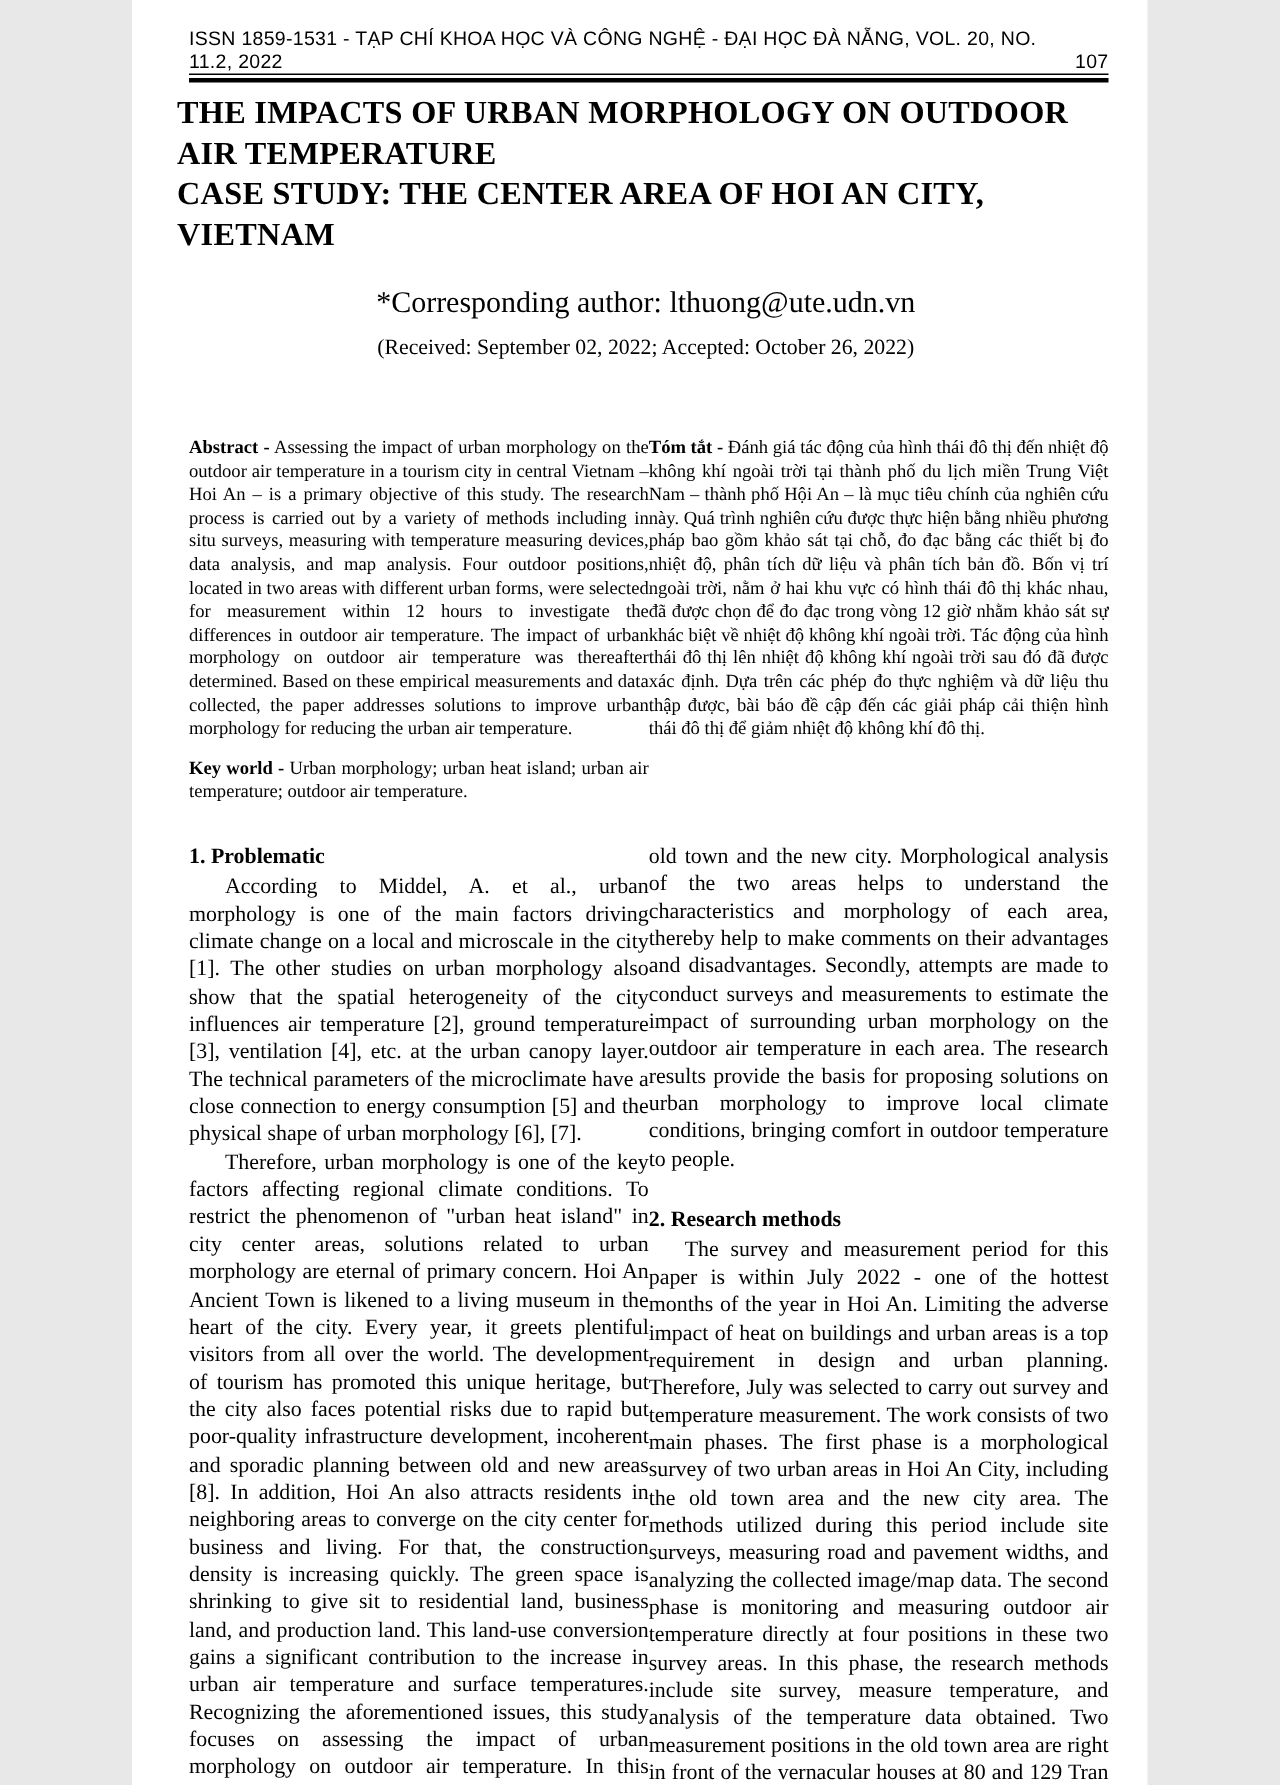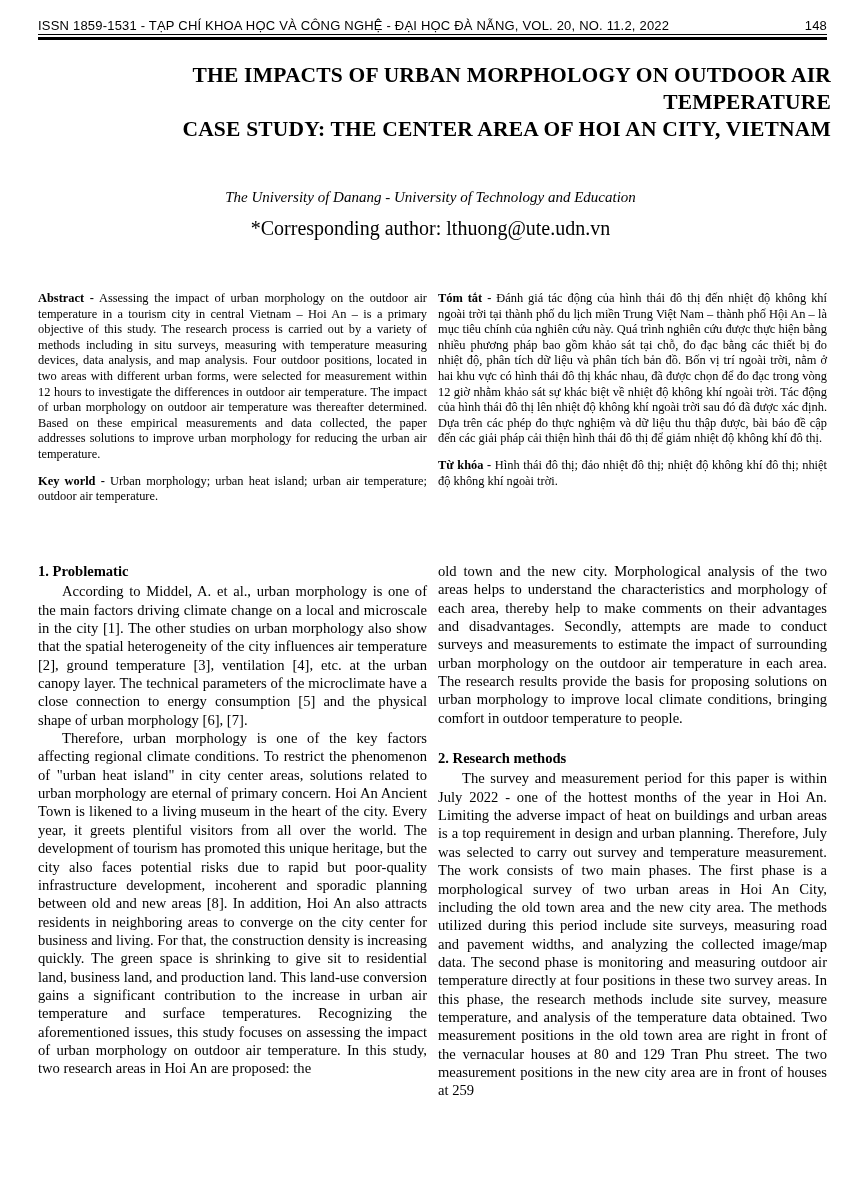--- a/index.html
+++ b/index.html
@@ -2,21 +2,21 @@
 <html><head>
 <meta charset="utf-8">
 <style>
   html, body {
     margin: 0;
     padding: 0;
     background: #e8e8e8;
   }
   .page {
     position: relative;
-    width: 853px;
+    width: 677px;
     height: 1190px;
     margin: 0 auto;
     background: #ffffff;
     color: #000000;
     font-family: "Liberation Serif", "DejaVu Serif", serif;
     overflow: hidden;
     box-sizing: border-box;
   }
   
   .running-header {
@@ -39,21 +39,21 @@
     height: 3px;
     background: #000;
     margin-top: 2px;
   }
   
   .title-block {
     position: absolute;
     left: 30px;
     right: 22px;
     top: 62px;
-    text-align: right;
+    text-align: left;
   }
   .title-en {
     font-size: 21.5px;
     font-weight: bold;
     line-height: 27px;
     letter-spacing: 0.2px;
   }
   .title-vi {
     font-size: 20.5px;
     font-weight: normal;
@@ -127,45 +127,44 @@
   .body-par.no-indent { text-indent: 0; }
 </style>
 </head>
 <body>
 
 <div class="page">
 
   <div class="running-header">
     <div class="running-header-row">
       <span>ISSN 1859-1531 - TẠP CHÍ KHOA HỌC VÀ CÔNG NGHỆ - ĐẠI HỌC ĐÀ NẴNG, VOL. 20, NO. 11.2, 2022</span>
-      <span>148</span>
+      <span>107</span>
     </div>
     <div class="running-header-rule"></div>
   </div>
 
   <div class="title-block">
     <div class="title-en">
       <div>THE IMPACTS OF URBAN MORPHOLOGY ON OUTDOOR AIR TEMPERATURE</div>
       <div>CASE STUDY: THE CENTER AREA OF HOI AN CITY, VIETNAM</div>
     </div>
   </div>
 
   <div class="author-block">
-    <div class="affiliation">The University of Danang - University of Technology and Education</div>
     <div class="corresponding">*Corresponding author: lthuong@ute.udn.vn</div>
+    <div class="dates">(Received: September 02, 2022; Accepted: October 26, 2022)</div>
   </div>
 
   <div class="two-col abstract-area">
     <div class="col">
       <p class="abs-par"><b>Abstract -</b> <span>Assessing the impact of urban morphology on the outdoor air temperature in a tourism city in central Vietnam – Hoi An – is a primary objective of this study. The research process is carried out by a variety of methods including in situ surveys, measuring with temperature measuring devices, data analysis, and map analysis. Four outdoor positions, located in two areas with different urban forms, were selected for measurement within 12 hours to investigate the differences in outdoor air temperature. The impact of urban morphology on outdoor air temperature was thereafter determined. Based on these empirical measurements and data collected, the paper addresses solutions to improve urban morphology for reducing the urban air temperature.</span></p>
       <p class="abs-par kw-par"><b>Key world -</b> <span>Urban morphology; urban heat island; urban air temperature; outdoor air temperature.</span></p>
     </div>
     <div class="col">
       <p class="abs-par"><b>Tóm tắt -</b> <span>Đánh giá tác động của hình thái đô thị đến nhiệt độ không khí ngoài trời tại thành phố du lịch miền Trung Việt Nam – thành phố Hội An – là mục tiêu chính của nghiên cứu này. Quá trình nghiên cứu được thực hiện bằng nhiều phương pháp bao gồm khảo sát tại chỗ, đo đạc bằng các thiết bị đo nhiệt độ, phân tích dữ liệu và phân tích bản đồ. Bốn vị trí ngoài trời, nằm ở hai khu vực có hình thái đô thị khác nhau, đã được chọn để đo đạc trong vòng 12 giờ nhằm khảo sát sự khác biệt về nhiệt độ không khí ngoài trời. Tác động của hình thái đô thị lên nhiệt độ không khí ngoài trời sau đó đã được xác định. Dựa trên các phép đo thực nghiệm và dữ liệu thu thập được, bài báo đề cập đến các giải pháp cải thiện hình thái đô thị để giảm nhiệt độ không khí đô thị.</span></p>
-      <p class="abs-par kw-par"><b>Từ khóa -</b> <span>Hình thái đô thị; đảo nhiệt đô thị; nhiệt độ không khí đô thị; nhiệt độ không khí ngoài trời.</span></p>
     </div>
   </div>
 
   <div class="two-col body-area">
     <div class="col">
       <p class="sec-heading">1. Problematic</p>
       <p class="body-par">According to Middel, A. et al., urban morphology is one of the main factors driving climate change on a local and microscale in the city [1]. The other studies on urban morphology also show that the spatial heterogeneity of the city influences air temperature [2], ground temperature [3], ventilation [4], etc. at the urban canopy layer. The technical parameters of the microclimate have a close connection to energy consumption [5] and the physical shape of urban morphology [6], [7].</p>
       <p class="body-par">Therefore, urban morphology is one of the key factors affecting regional climate conditions. To restrict the phenomenon of "urban heat island" in city center areas, solutions related to urban morphology are eternal of primary concern. Hoi An Ancient Town is likened to a living museum in the heart of the city. Every year, it greets plentiful visitors from all over the world. The development of tourism has promoted this unique heritage, but the city also faces potential risks due to rapid but poor-quality infrastructure development, incoherent and sporadic planning between old and new areas [8]. In addition, Hoi An also attracts residents in neighboring areas to converge on the city center for business and living. For that, the construction density is increasing quickly. The green space is shrinking to give sit to residential land, business land, and production land. This land-use conversion gains a significant contribution to the increase in urban air temperature and surface temperatures. Recognizing the aforementioned issues, this study focuses on assessing the impact of urban morphology on outdoor air temperature. In this study, two research areas in Hoi An are proposed: the</p>
     </div>
     <div class="col">

